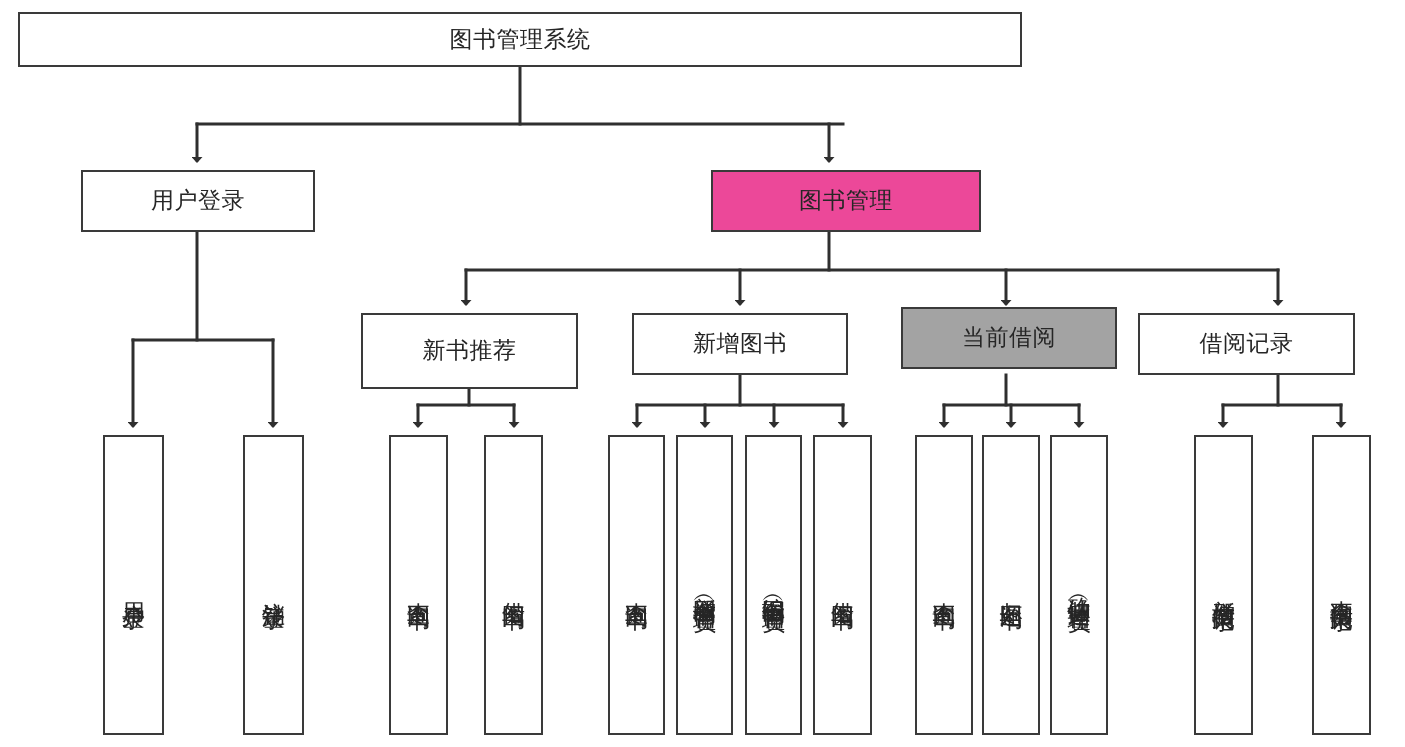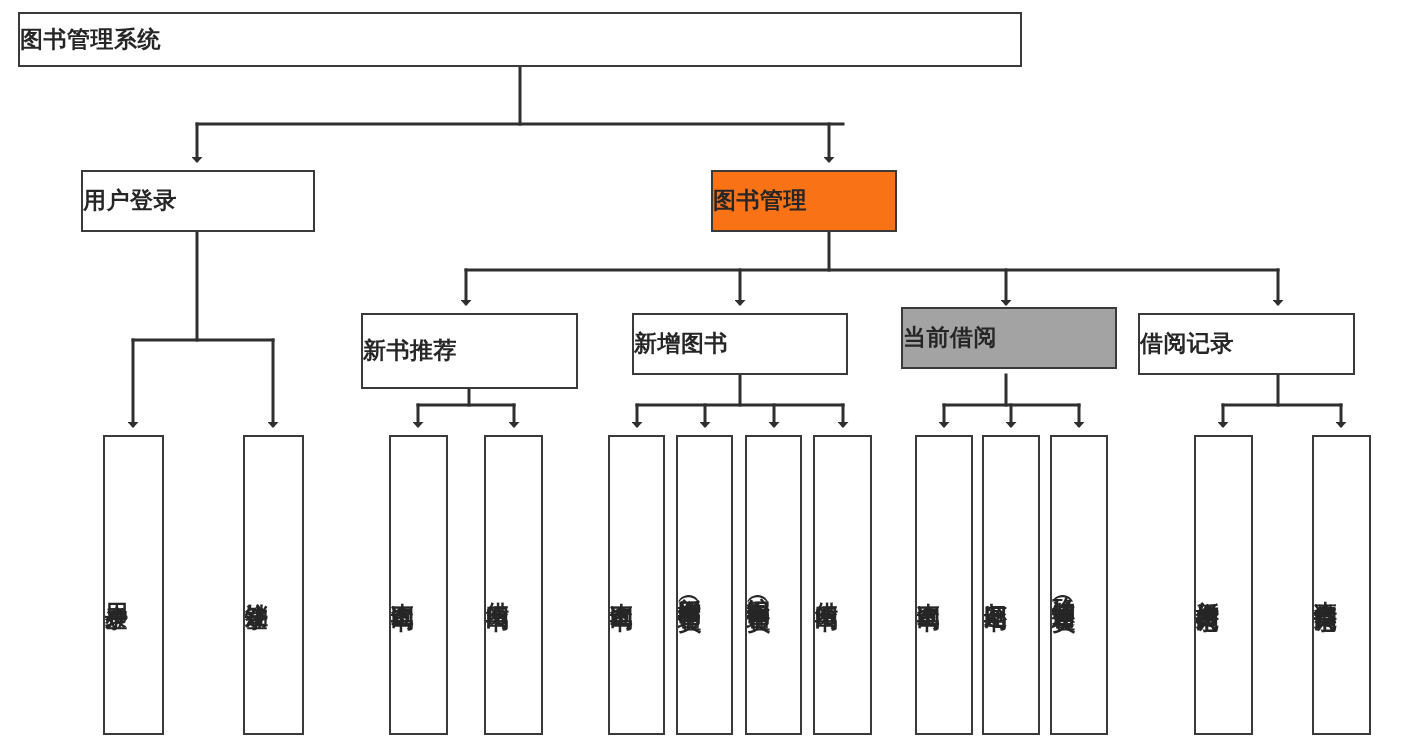--- a/index.html
+++ b/index.html
@@ -24,23 +24,22 @@
     width: 1405px;
     height: 747px;
   }
   .node-box {
     position: absolute;
     box-sizing: border-box;
     background: #ffffff;
     border: 2px solid #c4b5fd;
     display: flex;
     align-items: center;
-    justify-content: flex-start;
+    justify-content: center;
     overflow: hidden;
-    font-weight: bold;
   }
   .node-label {
     color: #262626;
     font-family: "DejaVu Sans", "Liberation Sans", sans-serif;
     line-height: 1.18;
     text-align: center;
     white-space: nowrap;
   }
   .node-horizontal .node-label {
     font-size: 23px;
@@ -125,21 +124,21 @@
     </g>
   </svg>
 
   <div class="node-box node-root node-horizontal" style="left: 18px; top: 12px; width: 1004px; height: 55px; border-color: rgb(58, 58, 58); background: rgb(255, 255, 255);">
     <span class="node-label" style="color: rgb(38, 38, 38);">图书管理系统</span>
   </div>
 
   <div class="node-box node-horizontal" style="left: 81px; top: 170px; width: 234px; height: 62px; border-color: rgb(58, 58, 58); background: rgb(255, 255, 255);">
     <span class="node-label" style="color: rgb(38, 38, 38);">用户登录</span>
   </div>
-  <div class="node-box node-horizontal" style="left: 711px; top: 170px; width: 186px; height: 62px; border-color: rgb(58, 58, 58); background: #f97316;">
+  <div class="node-box node-horizontal" style="left: 711px; top: 170px; width: 270px; height: 62px; border-color: rgb(58, 58, 58); background: #ec4899;">
     <span class="node-label" style="color: rgb(38, 38, 38);">图书管理</span>
   </div>
 
   <div class="node-box node-horizontal" style="left: 361px; top: 313px; width: 217px; height: 76px; border-color: rgb(58, 58, 58); background: rgb(255, 255, 255);">
     <span class="node-label" style="color: rgb(38, 38, 38);">新书推荐</span>
   </div>
   <div class="node-box node-horizontal" style="left: 632px; top: 313px; width: 216px; height: 62px; border-color: rgb(58, 58, 58); background: rgb(255, 255, 255);">
     <span class="node-label" style="color: rgb(38, 38, 38);">新增图书</span>
   </div>
   <div class="node-box node-horizontal" style="left: 901px; top: 307px; width: 216px; height: 62px; border-color: rgb(58, 58, 58); background: #a3a3a3;">

